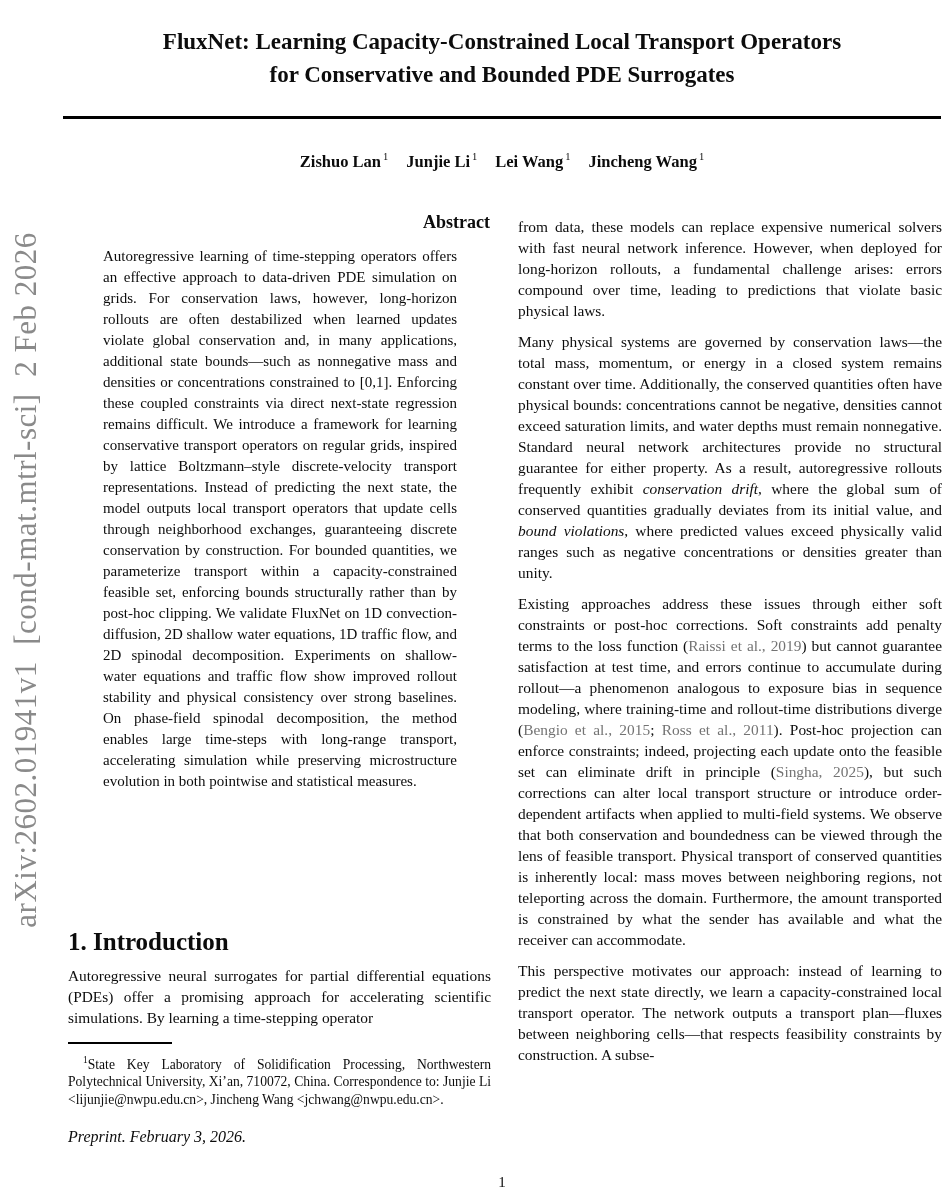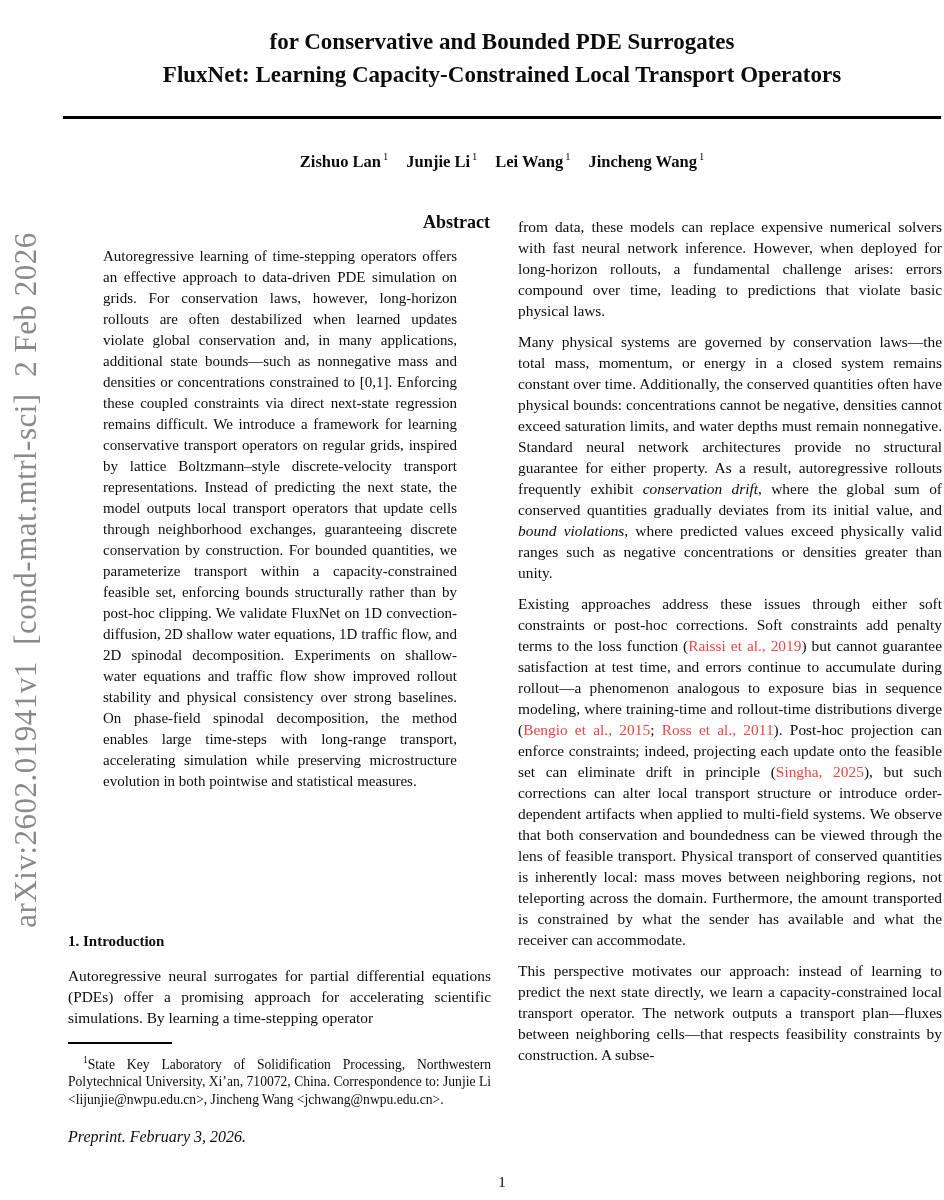--- a/index.html
+++ b/index.html
@@ -65,21 +65,21 @@
   }
   .abstract-body {
     margin: 0 33px 0 35px;
     text-align: justify;
     font-size: 15px;
     line-height: 21px;
   }
 
   #left-intro { position: absolute; left: 68px; top: 931px; width: 423px; }
   .section-heading {
-    font-size: 15px;
+    font-size: 25px;
     font-weight: bold;
     margin: 0 0 13px 0;
     text-align: left;
   }
 
   #left-footnote { position: absolute; left: 68px; top: 1042px; width: 423px; }
   .footnote-rule { width: 104px; height: 1.5px; background: #000000; margin-bottom: 7px; }
   .footnote-text {
     font-size: 13.6px;
     line-height: 18px;
@@ -89,42 +89,42 @@
   .footnote-text sup { font-size: 9.5px; }
   .preprint-line {
     margin-top: 19px;
     font-style: italic;
     font-size: 16px;
   }
 
   #right-col { position: absolute; left: 518px; top: 216px; width: 424px; }
   #right-col p { margin: 0 0 10px 0; }
 
-  .cite { color: #ef4444; }
+  .cite { color: #737373; }
   .em { font-style: italic; }
 
   .page-number {
     position: absolute;
     left: 62px;
     top: 1174px;
     width: 880px;
     text-align: center;
     font-size: 15px;
   }
 </style>
 </head>
 <body>
 
 <div id="page">
 
   <div class="watermark">arXiv:2602.01941v1  [cond-mat.mtrl-sci]  2 Feb 2026</div>
 
   <div class="paper-title">
+    <div>FluxNet: Learning Capacity-Constrained Local Transport Operators</div>
     <div>for Conservative and Bounded PDE Surrogates</div>
-    <div>FluxNet: Learning Capacity-Constrained Local Transport Operators</div>
   </div>
 
   <div class="title-rule"></div>
 
   <div class="authors-row"><span class="author"><span>Zishuo Lan</span><sup>1</sup></span><span class="author"><span>Junjie Li</span><sup>1</sup></span><span class="author"><span>Lei Wang</span><sup>1</sup></span><span class="author"><span>Jincheng Wang</span><sup>1</sup></span></div>
 
   <div id="left-abstract" class="col">
     <div class="abstract-heading">Abstract</div>
     <div class="abstract-body">Autoregressive learning of time-stepping operators offers an effective approach to data-driven PDE simulation on grids. For conservation laws, however, long-horizon rollouts are often destabilized when learned updates violate global conservation and, in many applications, additional state bounds—such as nonnegative mass and densities or concentrations constrained to [0,1]. Enforcing these coupled constraints via direct next-state regression remains difficult. We introduce a framework for learning conservative transport operators on regular grids, inspired by lattice Boltzmann–style discrete-velocity transport representations. Instead of predicting the next state, the model outputs local transport operators that update cells through neighborhood exchanges, guaranteeing discrete conservation by construction. For bounded quantities, we parameterize transport within a capacity-constrained feasible set, enforcing bounds structurally rather than by post-hoc clipping. We validate FluxNet on 1D convection-diffusion, 2D shallow water equations, 1D traffic flow, and 2D spinodal decomposition. Experiments on shallow-water equations and traffic flow show improved rollout stability and physical consistency over strong baselines. On phase-field spinodal decomposition, the method enables large time-steps with long-range transport, accelerating simulation while preserving microstructure evolution in both pointwise and statistical measures.</div>
   </div>

